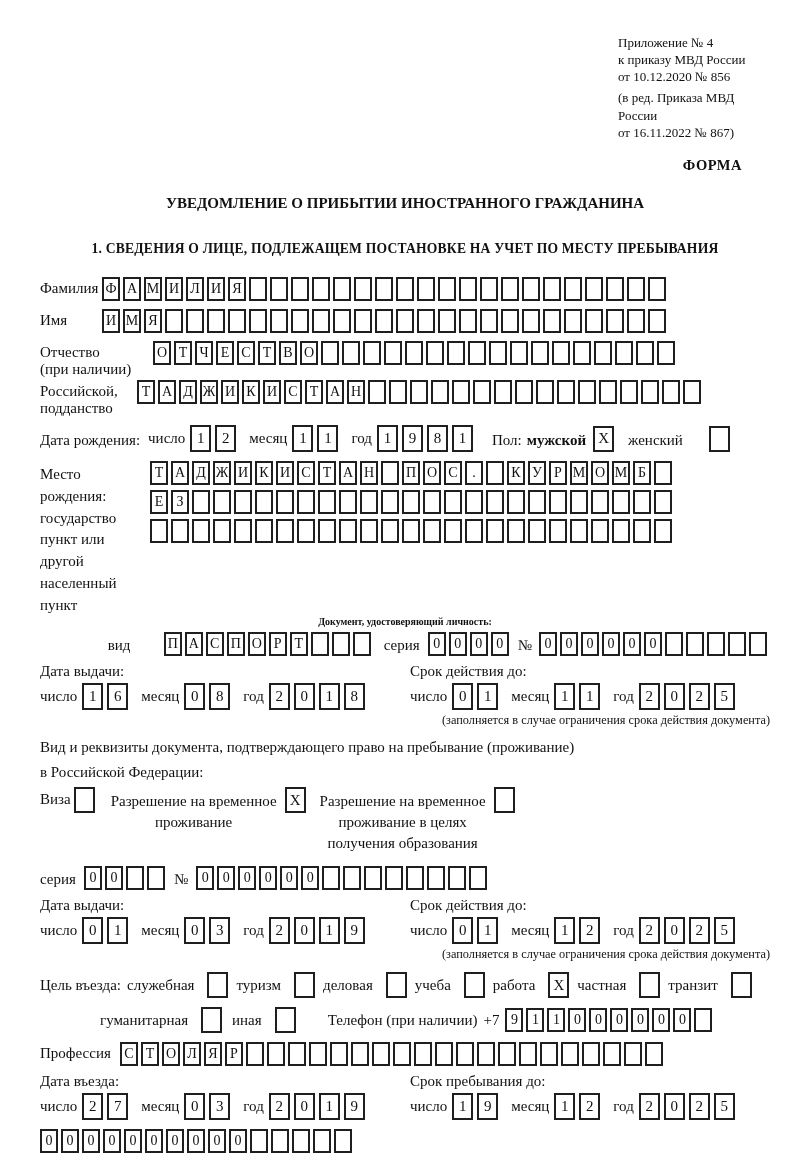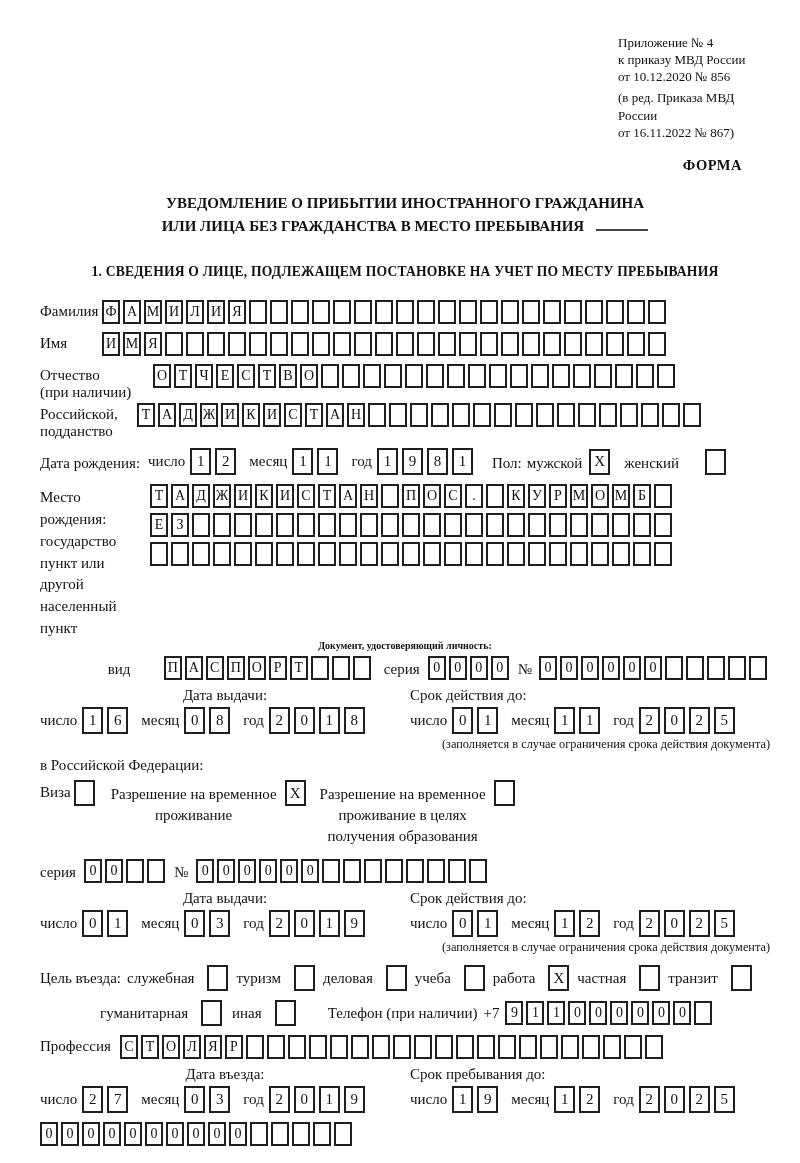--- a/index.html
+++ b/index.html
@@ -44,21 +44,21 @@
   }
   .dategroup { display:flex; align-items:center; }
   .dlabel { font-size:15px; margin-right:5px; }
   .dcells { display:flex; margin-right:9px; }
   .dcells .cell { margin-right:4px; }
 
   .center-bold { text-align:center; font-weight:bold; font-size:10px; }
 
   
   .twocol-head { display:flex; margin-top:7px; font-size:15px; }
-  .twocol-head .left { width:370px; text-align:center; }
+  .twocol-head .left { width:370px; }
   .twocol-head .right { width:360px; }
   .twocol { display:flex; margin-top:3px; }
   .twocol .leftg { width:370px; }
   .twocol .rightg { width:360px; }
   .note-right { text-align:right; font-size:12.3px; margin-top:3px; padding-right:0; }
 
   .plain { font-size:15px; margin-top:8px; line-height:1.5; }
 
   
   .opts { display:flex; align-items:flex-start; margin-top:4px; }
@@ -92,21 +92,20 @@
     <div>Приложение № 4</div>
     <div>к приказу МВД России</div>
     <div>от 10.12.2020 № 856</div>
     <div class="grp2">(в ред. Приказа МВД России</div>
     <div>от 16.11.2022 № 867)</div>
   </div>
   <div class="form-label">ФОРМА</div>
 
   <div class="title">
     <div>УВЕДОМЛЕНИЕ О ПРИБЫТИИ ИНОСТРАННОГО ГРАЖДАНИНА</div>
-    <div><span>ИЛИ ЛИЦА БЕЗ ГРАЖДАНСТВА В МЕСТО ПРЕБЫВАНИЯ</span><span class="uline"></span></div>
   </div>
 
   <div class="sec-head">1. СВЕДЕНИЯ О ЛИЦЕ, ПОДЛЕЖАЩЕМ ПОСТАНОВКЕ НА УЧЕТ ПО МЕСТУ ПРЕБЫВАНИЯ</div>
 
   <div class="row" style="margin-top:20px;">
     <div class="lbl w62">Фамилия</div>
     <div class="cellrow">
         <span class="cell">Ф</span>
         <span class="cell">А</span>
         <span class="cell">М</span>
@@ -255,21 +254,21 @@
         </span>
         <span class="dlabel">год</span>
         <span class="dcells">
           <span class="cell dcell">1</span>
           <span class="cell dcell">9</span>
           <span class="cell dcell">8</span>
           <span class="cell dcell">1</span>
         </span>
       </span>
     <span class="inline-lbl" style="margin-left:6px;">Пол:</span>
-    <span class="inline-lbl" style="margin-left:5px; margin-right:7px;">мужской</span>
+    <span class="inline-lbl" style="margin-left:5px; margin-right:7px;font-weight:bold;">мужской</span>
     <span class="cbox">X</span>
     <span class="inline-lbl" style="margin-left:14px; margin-right:26px;">женский</span>
     <span class="cbox"></span>
   </div>
 
   <div class="row" style="margin-top:9px;">
     <div class="lbl w110 sublbl">
       <div>Место рождения:</div>
       <div>государство</div>
       <div>пункт или другой</div>
@@ -442,20 +441,21 @@
             <span class="cell dcell">2</span>
             <span class="cell dcell">0</span>
             <span class="cell dcell">2</span>
             <span class="cell dcell">5</span>
           </span>
         </span>
       </div>
   </div>
   <div class="note-right">(заполняется в случае ограничения срока действия документа)</div>
 
+  <div class="plain">Вид и реквизиты документа, подтверждающего право на пребывание (проживание)</div>
   <div class="plain" style="margin-top:2px;">в Российской Федерации:</div>
 
   <div class="opts">
     <span class="opt">
       <span class="olabel">Виза</span>
       <span class="cbox" style="margin-left:3px;"></span>
     </span>
     <span class="opt" style="margin-left:16px;">
       <span class="stack">
         <div>Разрешение на временное</div>

